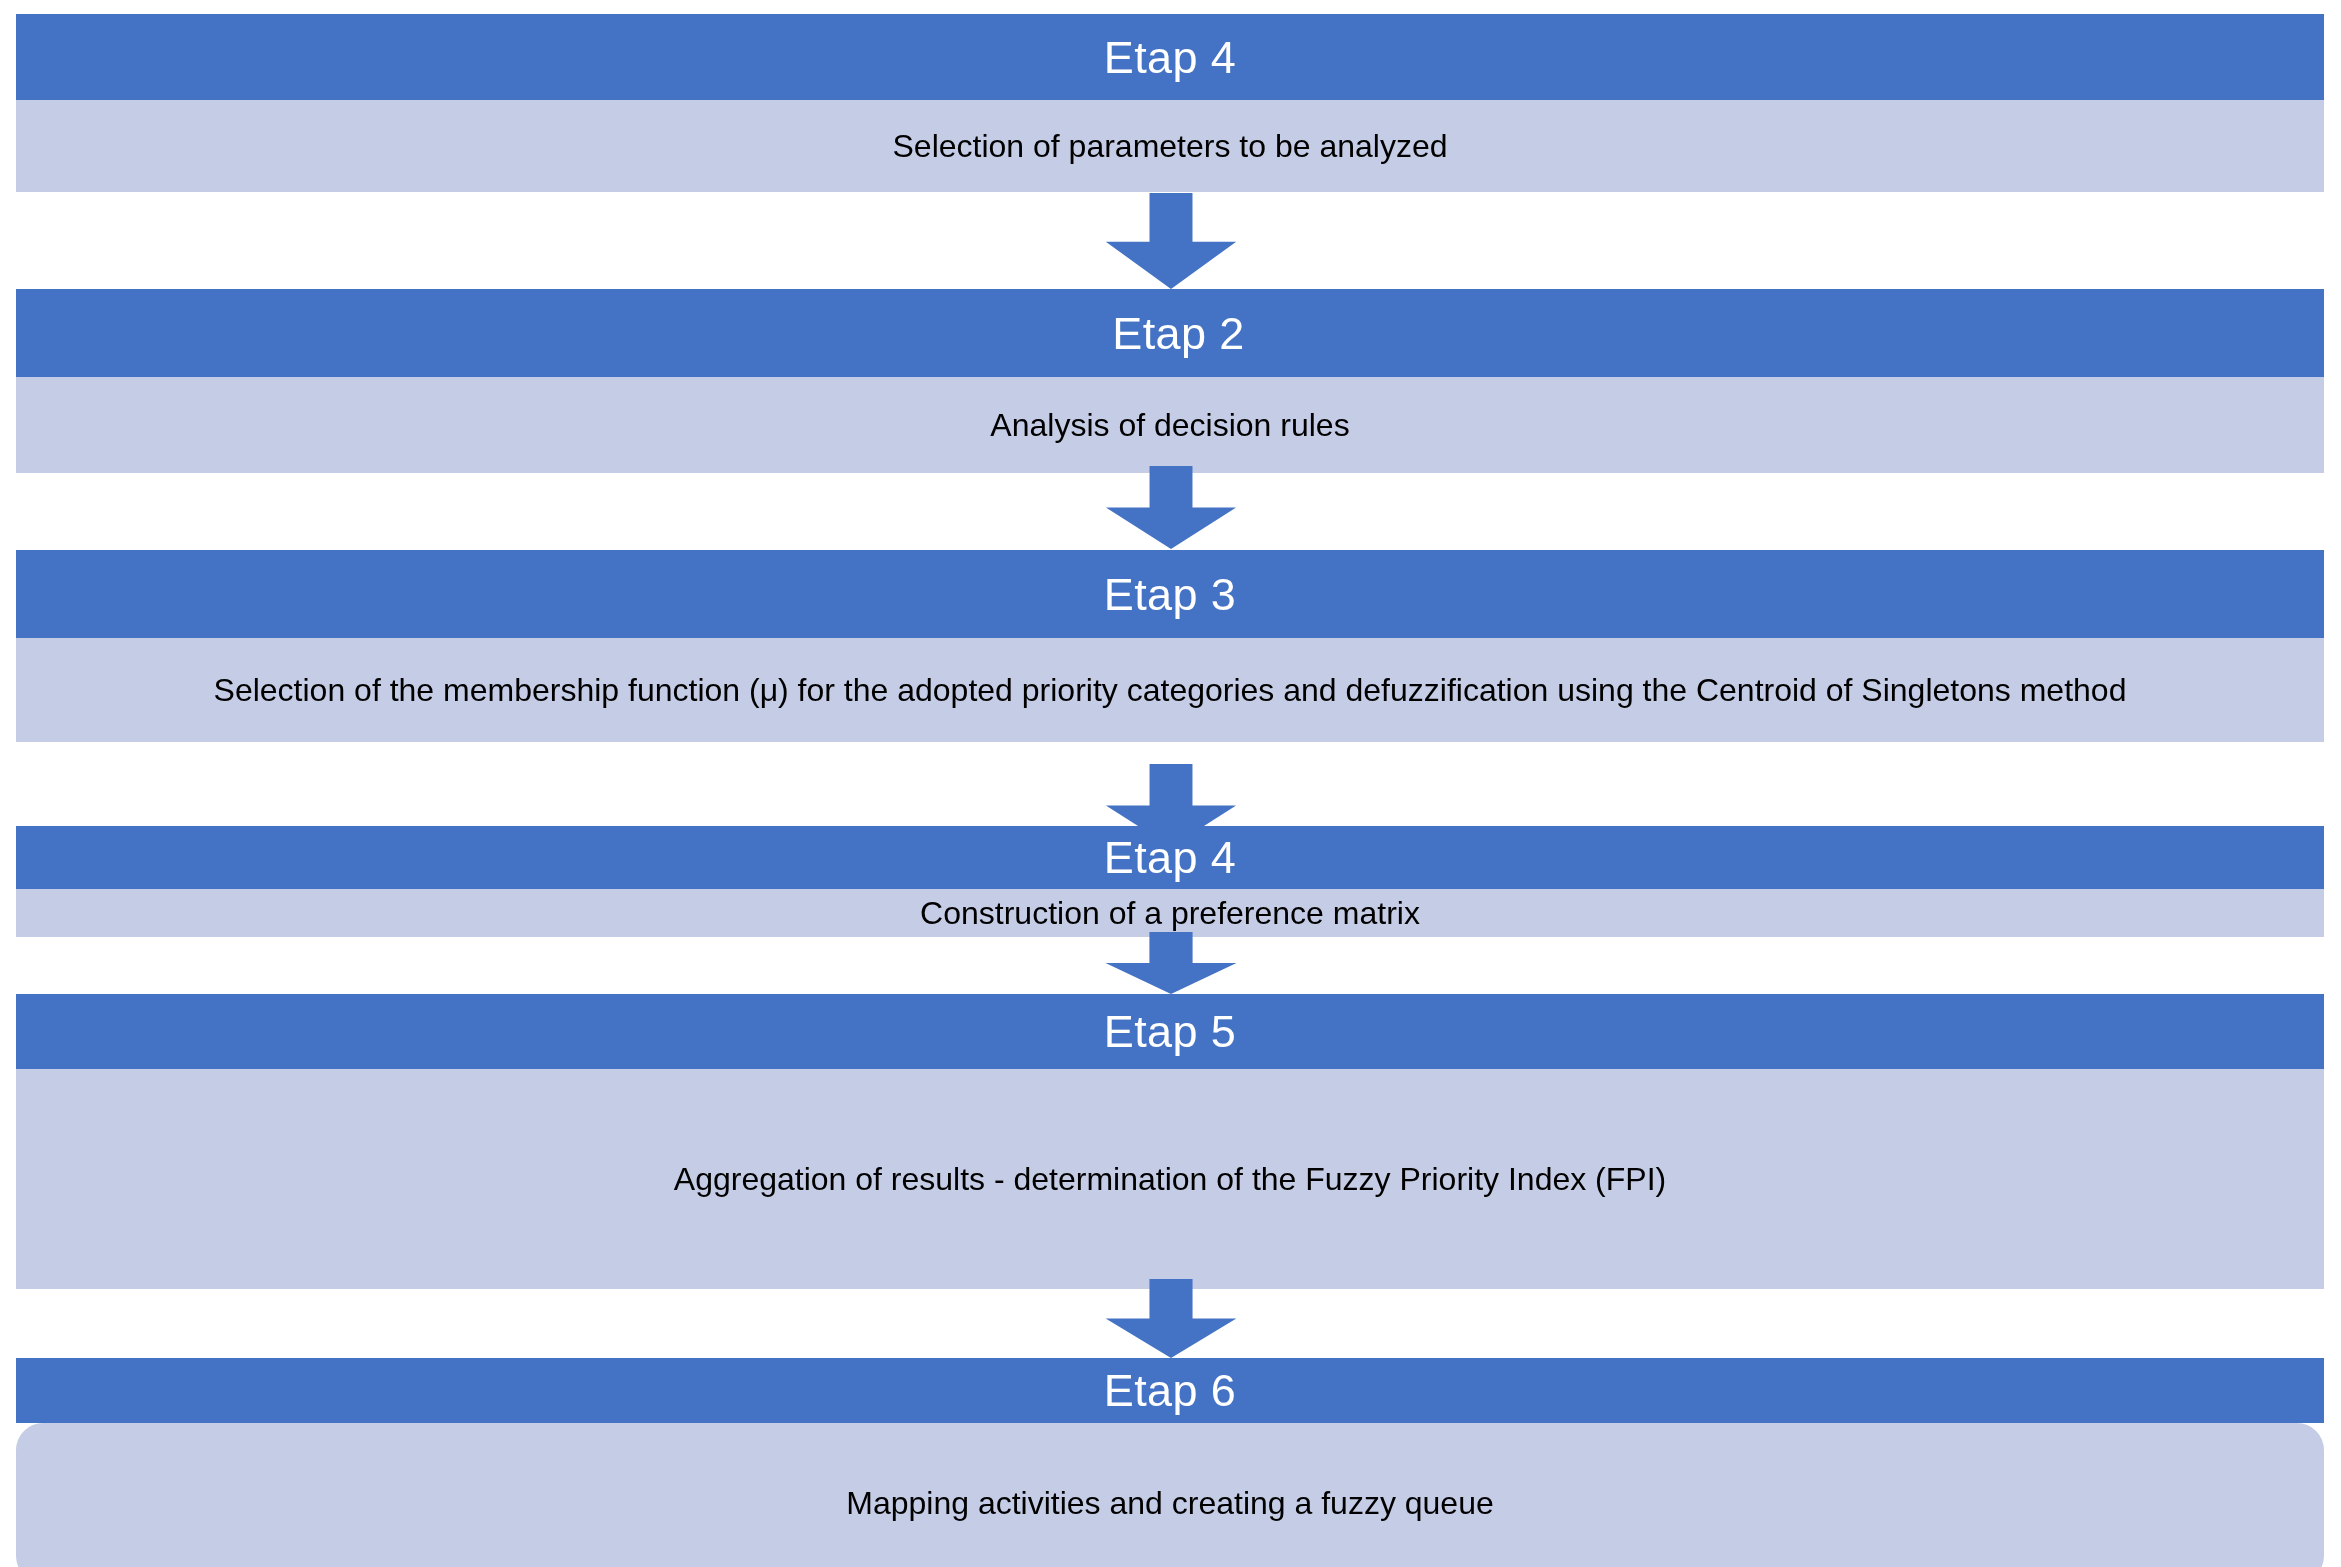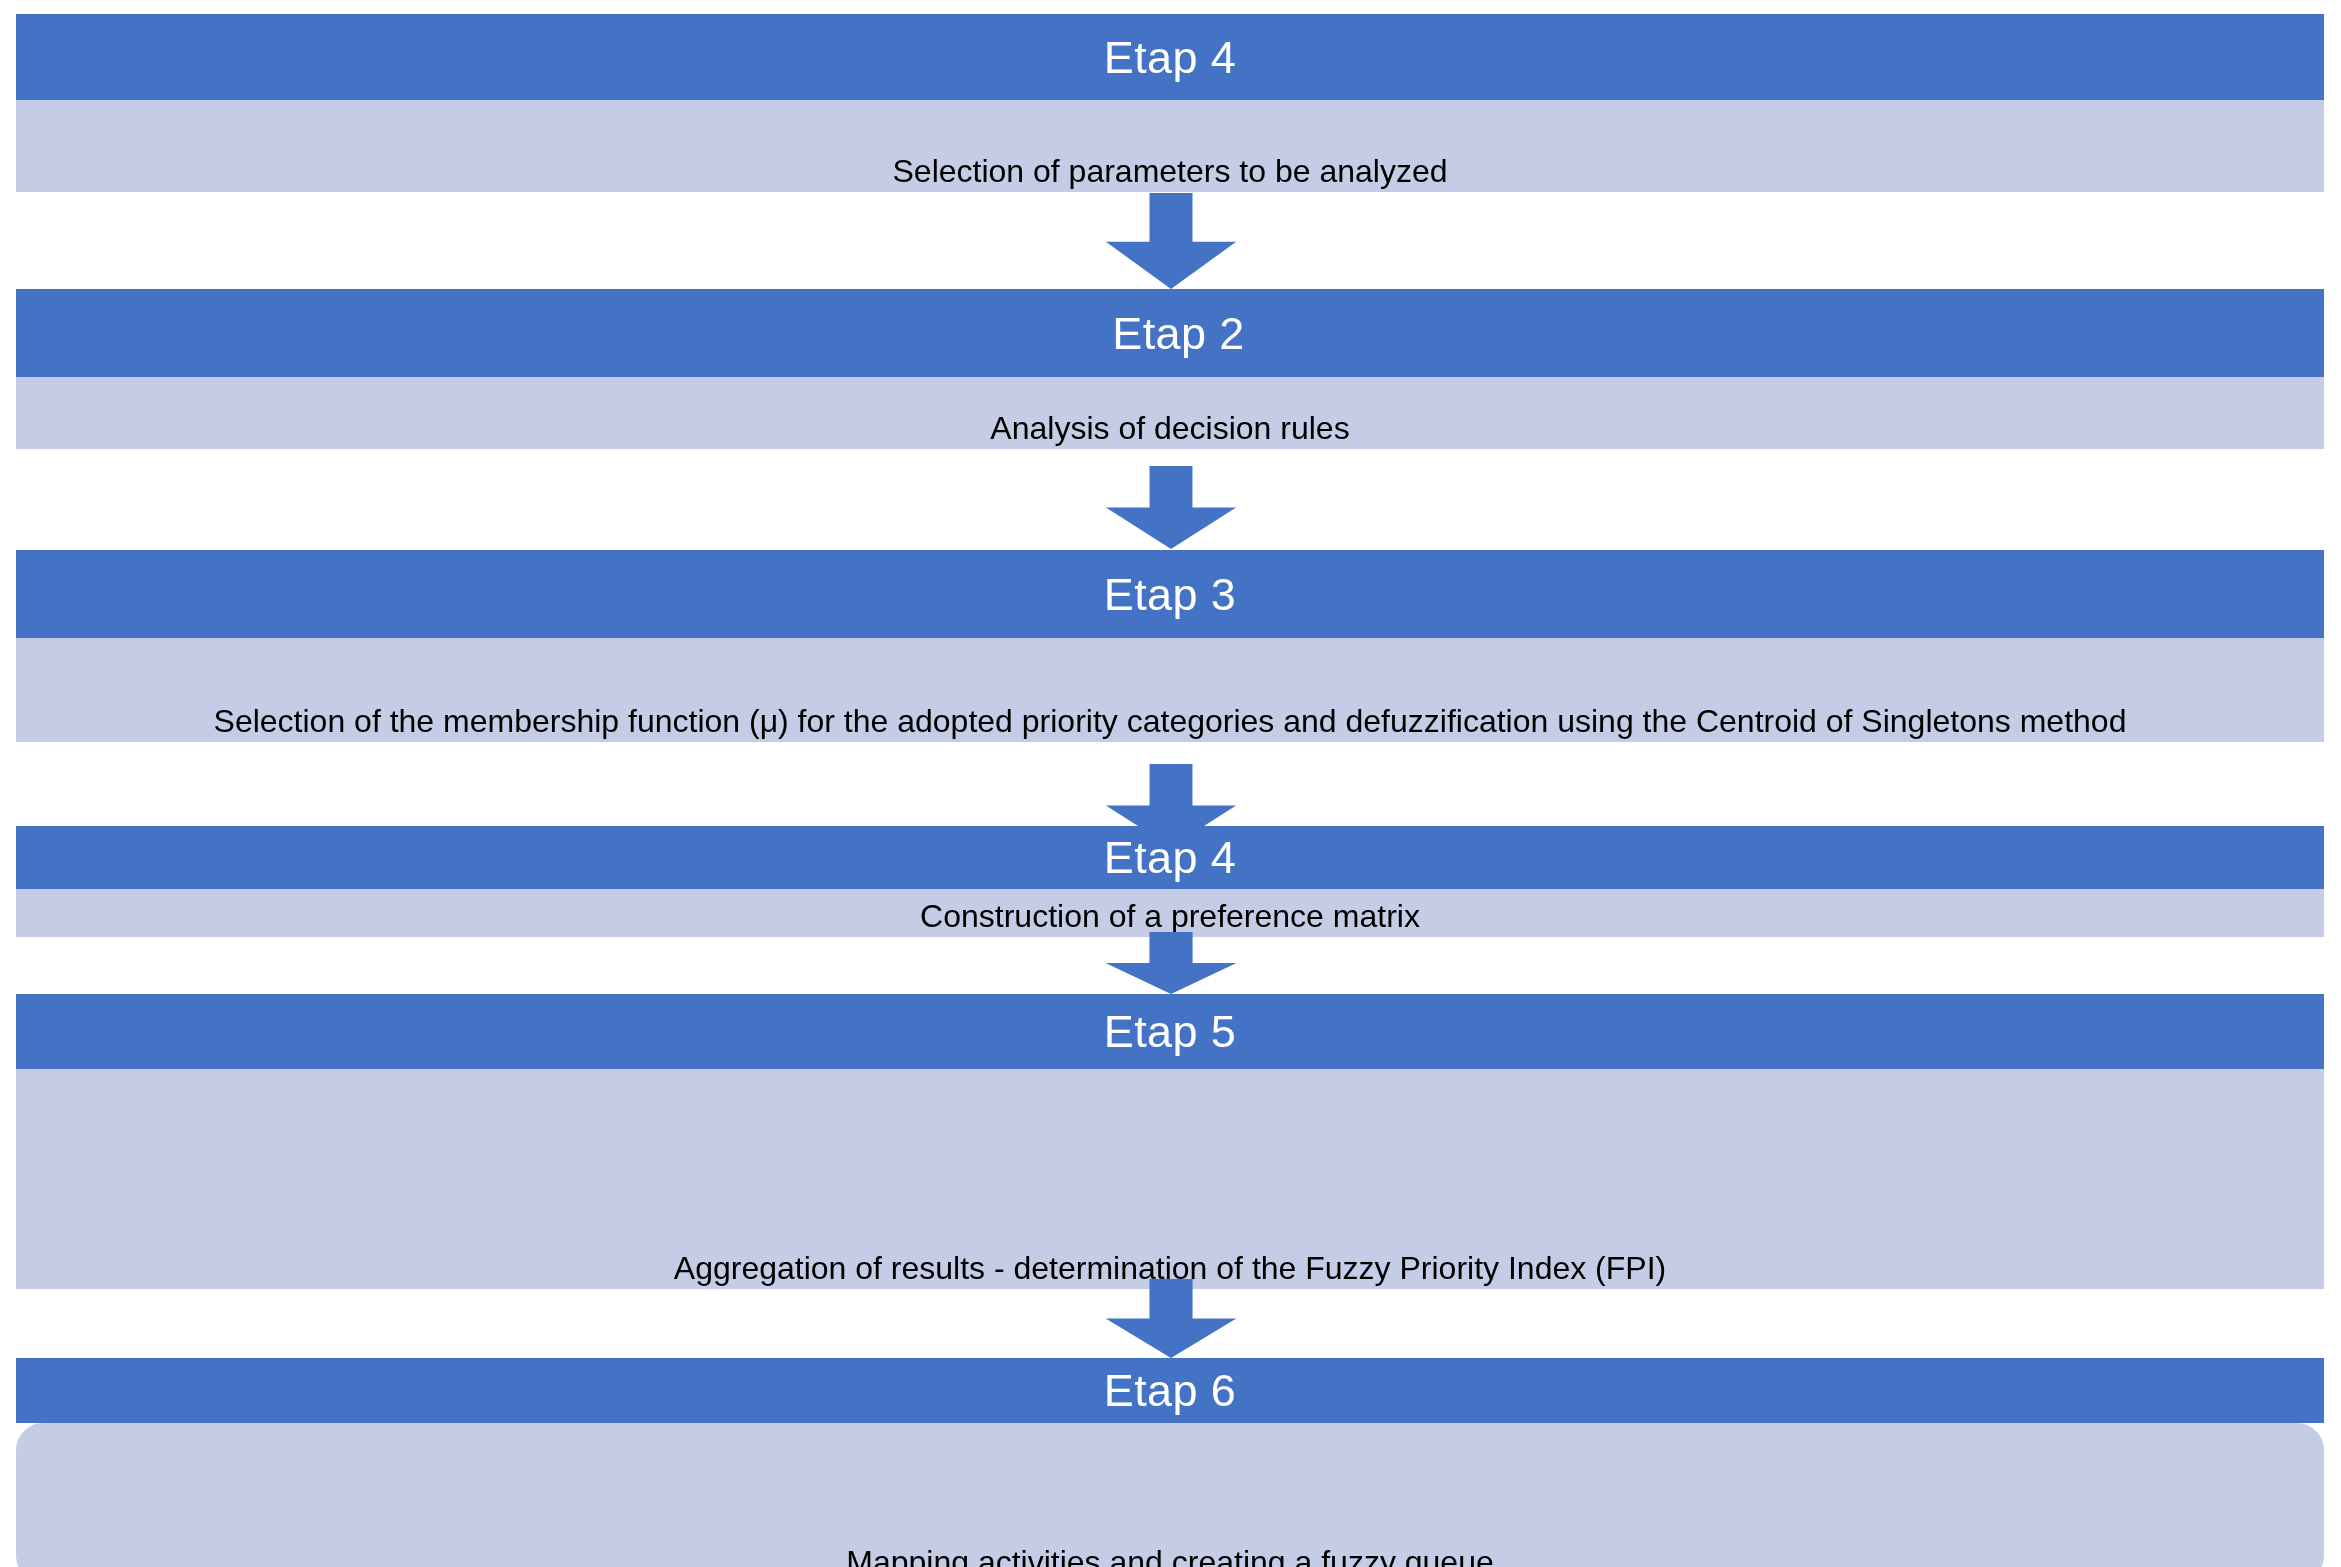--- a/index.html
+++ b/index.html
@@ -34,21 +34,21 @@
     font-size: 45px;
     font-weight: 400;
     letter-spacing: 0.4px;
     line-height: 1;
     box-sizing: border-box;
   }
   .stage-body {
     background: #C5CCE5;
     color: #000000;
     display: flex;
-    align-items: flex-end;
+    align-items: center;
     justify-content: center;
     text-align: center;
     font-size: 32px;
     font-weight: 400;
     line-height: 1.32;
     padding: 0 24.4px;
     box-sizing: border-box;
   }
   .stage-body-text {
     display: block;
@@ -80,21 +80,21 @@
   <div class="arrow" style="top:193px;">
     <svg width="131" height="96" viewBox="0 0 182 134" aria-hidden="true">
       <polygon points="61,0 121,0 121,68 182,68 91,134 0,68 61,68" fill="#4472C4"></polygon>
     </svg>
   </div>
 
   <div class="stage" style="top:289px;">
     <div class="stage-header" style="height:88px;padding-left:17px;">
       <span>Etap 2</span>
     </div>
-    <div class="stage-body" style="height:72px;">
+    <div class="stage-body" style="height:96px;">
       <span class="stage-body-text">Analysis of decision rules</span>
     </div>
   </div>
 
   <div class="arrow" style="top:466px;">
     <svg width="131" height="83" viewBox="0 0 182 116" aria-hidden="true">
       <polygon points="61,0 121,0 121,58 182,58 91,116 0,58 61,58" fill="#4472C4"></polygon>
     </svg>
   </div>
 

